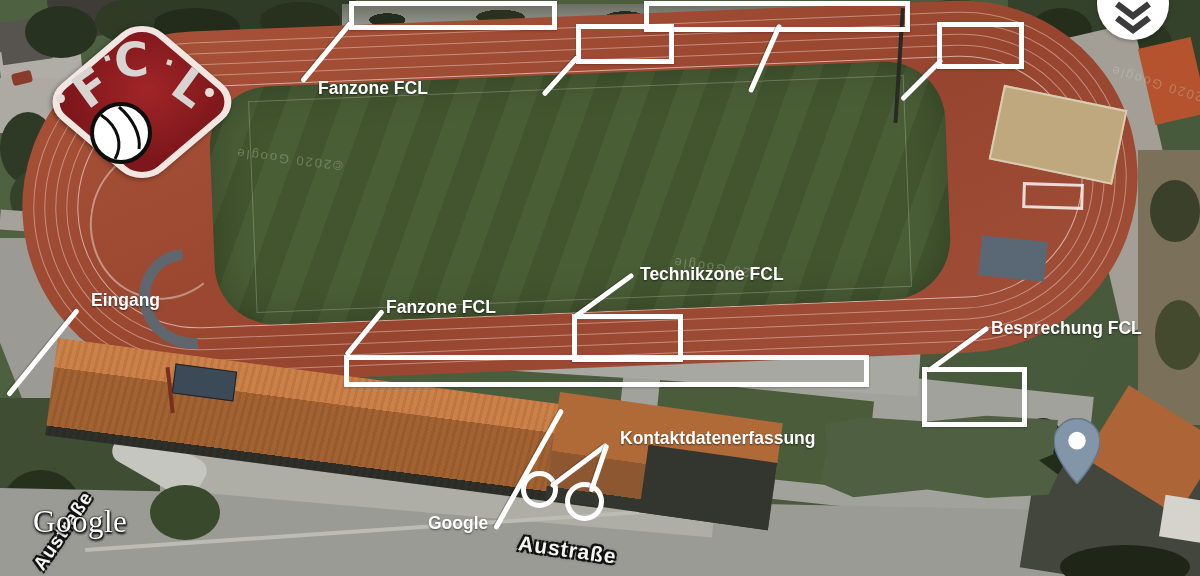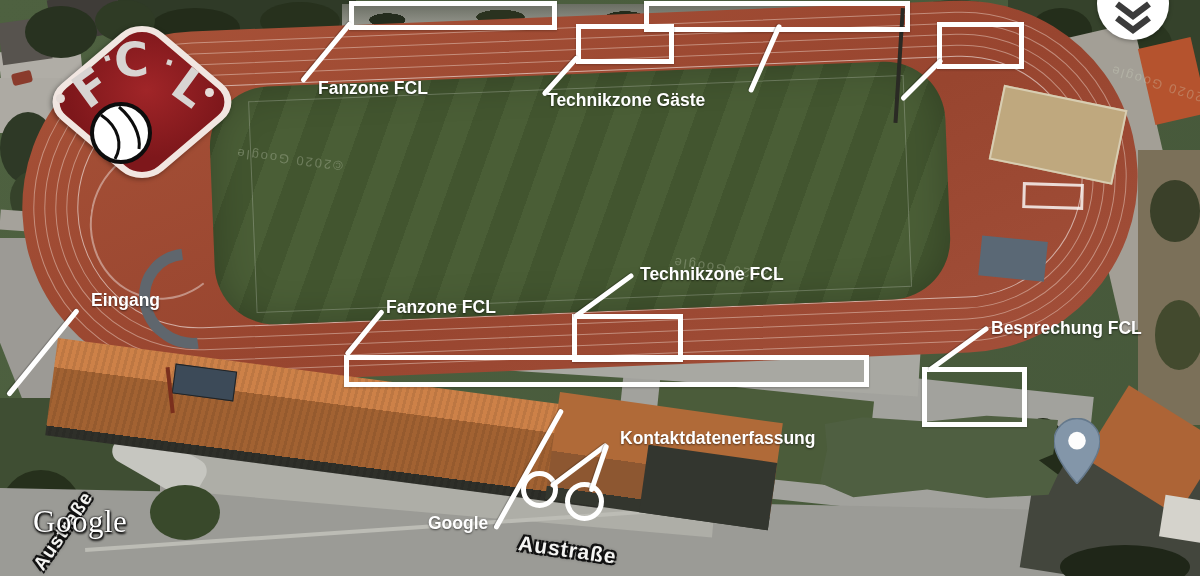--- a/index.html
+++ b/index.html
@@ -144,21 +144,20 @@
   <div class="ln" style="left:942px;top:57px;width:57px;transform:rotate(135deg);"></div>
   <div class="ln" style="left:78px;top:307px;width:111px;transform:rotate(129.2deg);"></div>
   <div class="ln" style="left:633px;top:272px;width:73px;transform:rotate(143.9deg);"></div>
   <div class="ln" style="left:383px;top:308px;width:58px;transform:rotate(129.4deg);"></div>
   <div class="ln" style="left:988px;top:325px;width:73px;transform:rotate(143.9deg);"></div>
   <div class="ln" style="left:562px;top:407px;width:137px;transform:rotate(119.2deg);"></div>
   <div class="ln" style="left:607px;top:442px;width:70px;transform:rotate(143.1deg);"></div>
   <div class="ln" style="left:607px;top:442px;width:50px;transform:rotate(108.8deg);"></div>
 
   <div class="lbl" style="left:318px;top:78px;">Fanzone FCL</div>
-  <div class="lbl" style="left:547px;top:90px;">Technikzone Gäste</div>
   <div class="lbl" style="left:91px;top:290px;">Eingang</div>
   <div class="lbl" style="left:640px;top:264px;">Technikzone FCL</div>
   <div class="lbl" style="left:386px;top:297px;">Fanzone FCL</div>
   <div class="lbl" style="left:620px;top:428px;">Kontaktdatenerfassung</div>
   <div class="lbl" style="left:991px;top:318px;">Besprechung FCL</div>
   <div class="lbl" style="left:428px;top:513px;">Google</div>
 
   <div class="logo">
     <div class="diamond"></div>
     <span class="lglyph" style="left:33px;top:52px;font-size:47px;transform:rotate(-36deg);">F</span>

